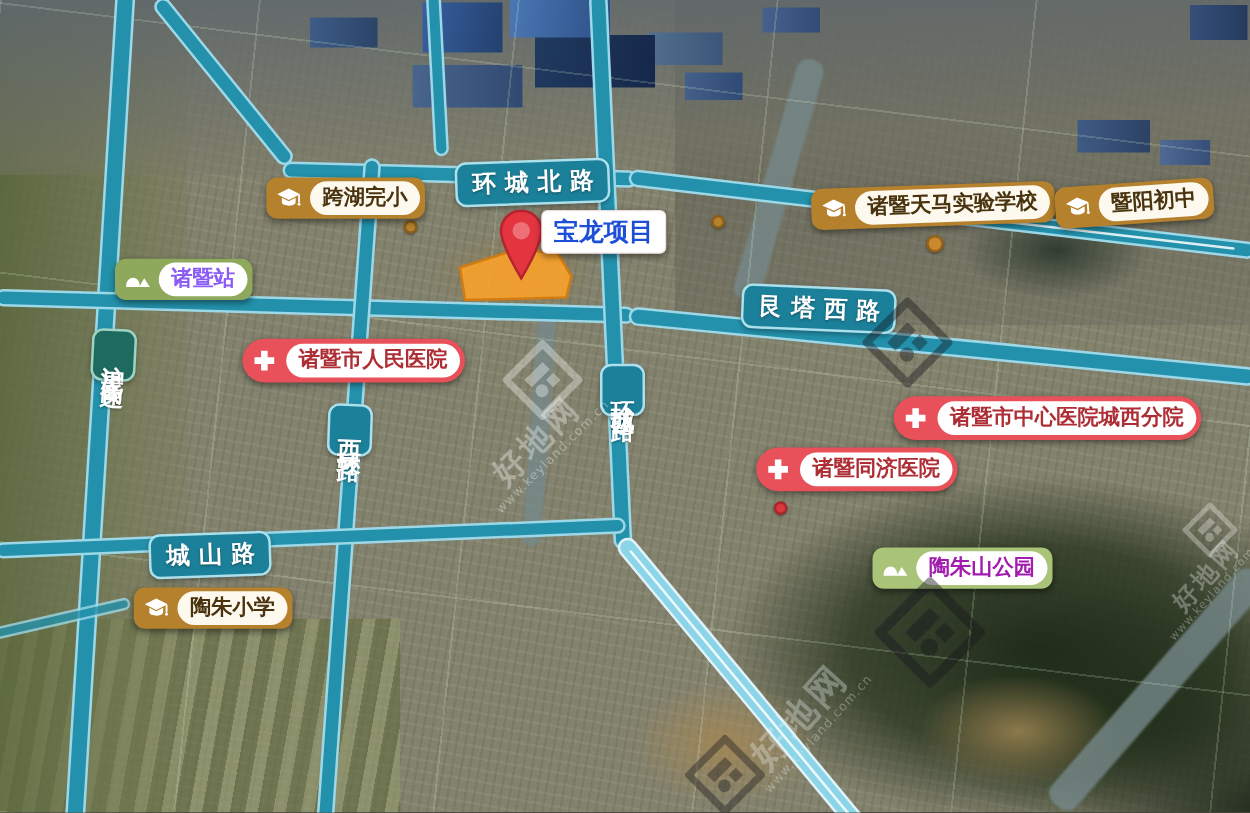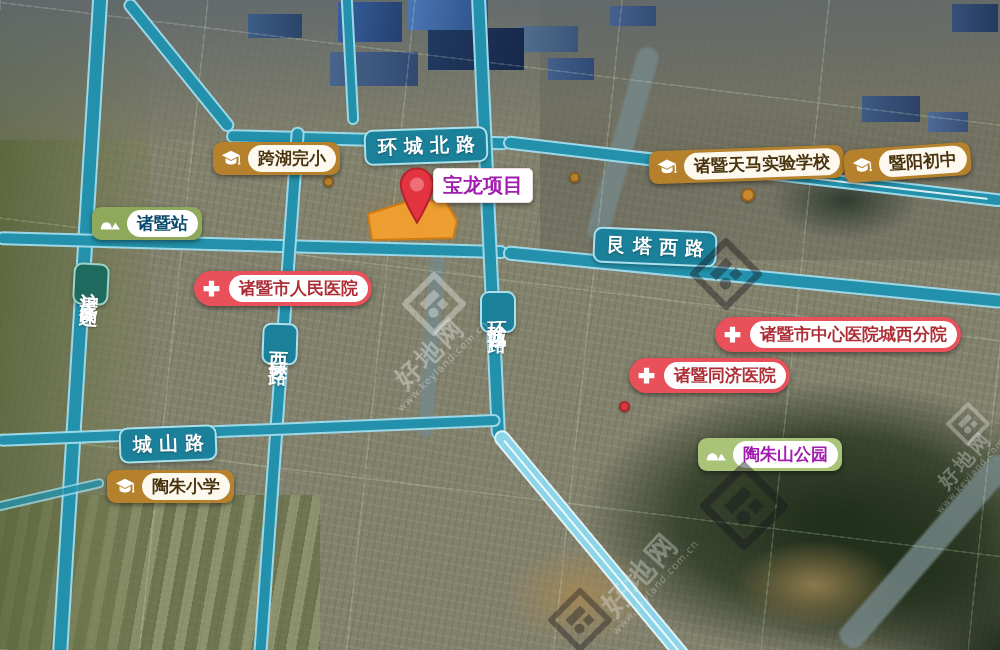--- a/index.html
+++ b/index.html
@@ -71,28 +71,28 @@
   .badge .icon{width:35px;display:flex;align-items:center;justify-content:center;color:#fff;}
   .badge .pill{
     border-radius:14px;margin:3px 4px 3px 0;padding:0 10px;font-weight:bold;
     font-size:17px;line-height:27px;
   }
   .badge-school{background:#b5812c;}
   .badge-school .pill{background:#fdf9ee;color:#4a3410;}
   .badge-hospital{background:#e8515a;border-radius:18px;height:35px;}
   .badge-hospital .pill{background:#fff;color:#ae2e36;border-radius:15px;}
   .badge-station{background:#8fa95c;}
-  .badge-station .pill{background:#fff;color:#0c4a6e;}
+  .badge-station .pill{background:#fff;color:#8b5cf6;}
   .badge-park{background:#a9c378;}
   .badge-park .pill{background:#fff;color:#a21caf;}
   .dot{position:absolute;z-index:6;border-radius:50%;box-shadow:0 1px 2px rgba(0,0,0,.4);box-sizing:border-box;}
   
   .project-label{
     position:absolute;z-index:8;background:#fff;border:1px solid #f0dede;border-radius:5px;
-    padding:3px 9px;font-size:20px;font-weight:bold;color:#a21caf;white-space:nowrap;
+    padding:3px 9px;font-size:20px;font-weight:bold;color:#1d4ed8;white-space:nowrap;
     box-shadow:0 2px 5px rgba(0,0,0,.4);
   }
   .marker{position:absolute;z-index:8;}
   .site{position:absolute;z-index:6;}
   
   .wm{position:absolute;z-index:9;pointer-events:none;display:flex;flex-direction:column;align-items:center;gap:2px;}
   .wm-text{transform:rotate(-45deg);display:flex;flex-direction:column;align-items:center;line-height:1.05;}
   .wm-brand{font-weight:bold;letter-spacing:3px;font-size:26px;}
   .wm-url{font-size:10px;letter-spacing:1px;}
 </style>
@@ -206,21 +206,21 @@
     <span class="pill">诸暨市中心医院城西分院</span>
   </div>
   <div class="badge badge-hospital" style="left:194px;top:271px;">
     <span class="icon">
       <svg width="21" height="21" viewBox="0 0 24 24" fill="currentColor">
           <path d="M9 3h6v6h6v6h-6v6H9v-6H3V9h6V3z"></path>
         </svg>
     </span>
     <span class="pill">诸暨市人民医院</span>
   </div>
-  <div class="badge badge-hospital" style="left:629px;top:358px;">
+  <div class="badge badge-hospital" style="left:605px;top:358px;">
     <span class="icon">
       <svg width="21" height="21" viewBox="0 0 24 24" fill="currentColor">
           <path d="M9 3h6v6h6v6h-6v6H9v-6H3V9h6V3z"></path>
         </svg>
     </span>
     <span class="pill">诸暨同济医院</span>
   </div>
 
   <div class="badge badge-park" style="left:698px;top:438px;">
     <span class="icon">

